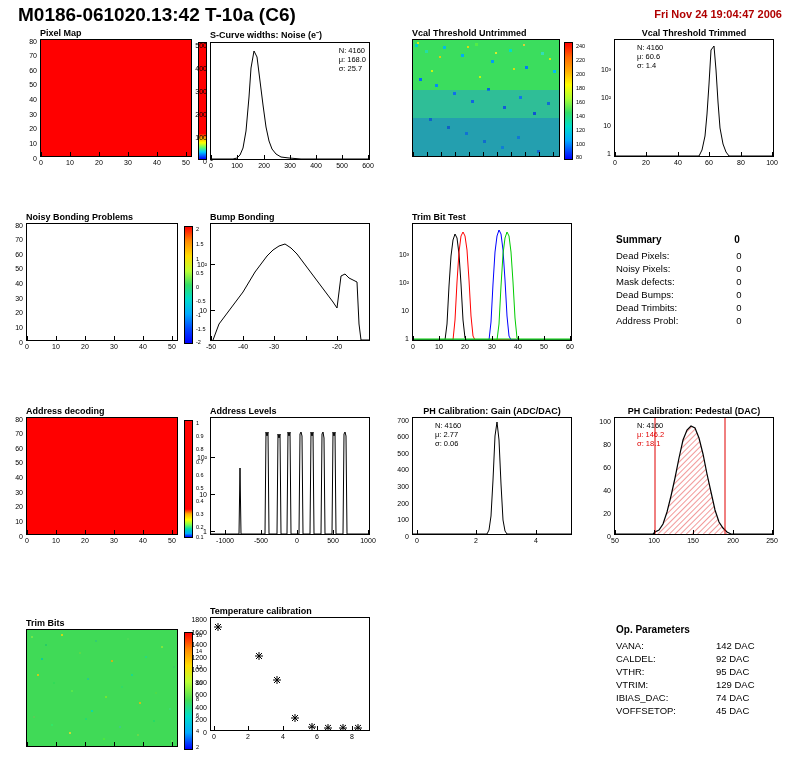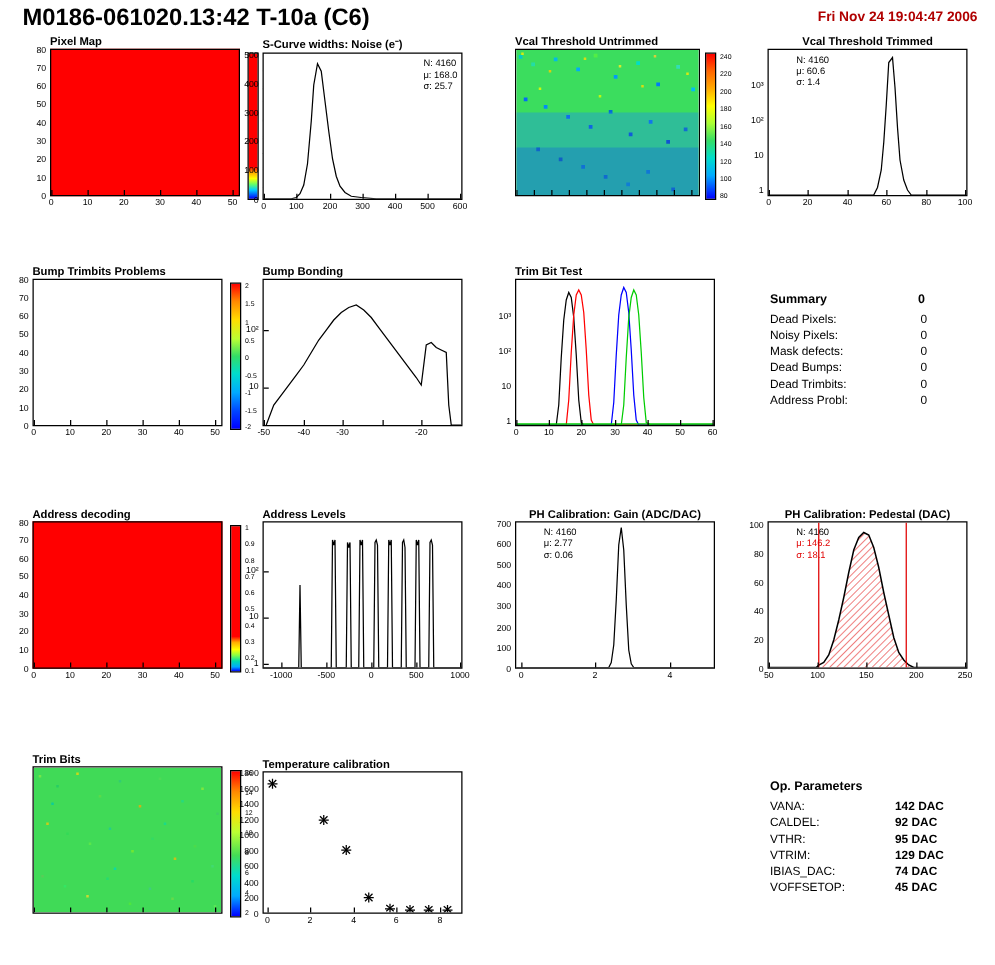--- a/index.html
+++ b/index.html
@@ -19,21 +19,21 @@
   .zlab{position:absolute;font-size:5.5px;left:11px;transform:translateY(-50%);white-space:nowrap;}
   .summary{position:absolute;font-size:10px;}
   .summary .hd{font-weight:bold;margin-bottom:4px;}
   .summary table{border-collapse:collapse;font-size:9.5px;}
   .summary td{padding:1px 0;}
   .summary td.val{text-align:right;padding-left:58px;}
   .opp{position:absolute;font-size:10px;}
   .opp .hd{font-weight:bold;margin-bottom:4px;}
   .opp table{border-collapse:collapse;font-size:9.5px;}
   .opp td{padding:1px 0;}
-  .opp td.val{text-align:left;padding-left:40px;font-weight:bold;}
+  .opp td.val{text-align:left;padding-left:40px;}
   svg{display:block;}
   .red{color:#e00000;}
 </style>
 </head>
 <body>
 
 <div class="title">M0186-061020.13:42 T-10a (C6)</div>
 <div class="date">Fri Nov 24 19:04:47 2006</div>
 
 <div class="panel" style="left:40px;top:28px;">
@@ -211,21 +211,21 @@
       <span class="ticky" style="top:29px;">10³</span>
     <div class="stats" style="left:22px;top:3px;">
       <div>N: 4160</div>
       <div>μ: 60.6</div>
       <div>σ: 1.4</div>
     </div>
   </div>
 </div>
 
 <div class="panel" style="left:26px;top:212px;">
-  <div class="ptitle">Bump Trimbits Problems</div>
+  <div class="ptitle">Noisy Bonding Problems</div>
   <div class="frame" style="width:152px;height:118px;background:#fff;">
     <div class="tickmx" style="left:0;"></div>
       <div class="tickmx" style="left:29px;"></div>
       <div class="tickmx" style="left:58px;"></div>
       <div class="tickmx" style="left:87px;"></div>
       <div class="tickmx" style="left:116px;"></div>
       <div class="tickmx" style="left:145px;"></div>
     <span class="tickx" style="left:0;">0</span>
       <span class="tickx" style="left:29px;">10</span>
       <span class="tickx" style="left:58px;">20</span>
@@ -466,21 +466,21 @@
       <span class="ticky" style="top:26px;">80</span>
       <span class="ticky" style="top:3px;">100</span>
     <div class="stats" style="left:22px;top:3px;">
       <div>N: 4160</div>
       <div class="red">μ: 146.2</div>
       <div class="red">σ: 18.1</div>
     </div>
   </div>
 </div>
 
-<div class="panel" style="left:26px;top:602px;">
+<div class="panel" style="left:26px;top:618px;">
   <div class="ptitle">Trim Bits</div>
   <div class="frame" style="width:152px;height:118px;overflow:hidden;">
     <svg width="150" height="116" viewBox="0 0 150 116" preserveAspectRatio="none">
       <rect width="150" height="116" fill="#44dd55"></rect>
       <g opacity="0.9">
         <rect x="4" y="6" width="2" height="2" fill="#88ee44"></rect>
           <rect x="18" y="14" width="2" height="2" fill="#22cc66"></rect>
         <rect x="34" y="4" width="2" height="2" fill="#ffdd00"></rect>
           <rect x="52" y="22" width="2" height="2" fill="#66dd44"></rect>
         <rect x="68" y="10" width="2" height="2" fill="#33cc77"></rect>

